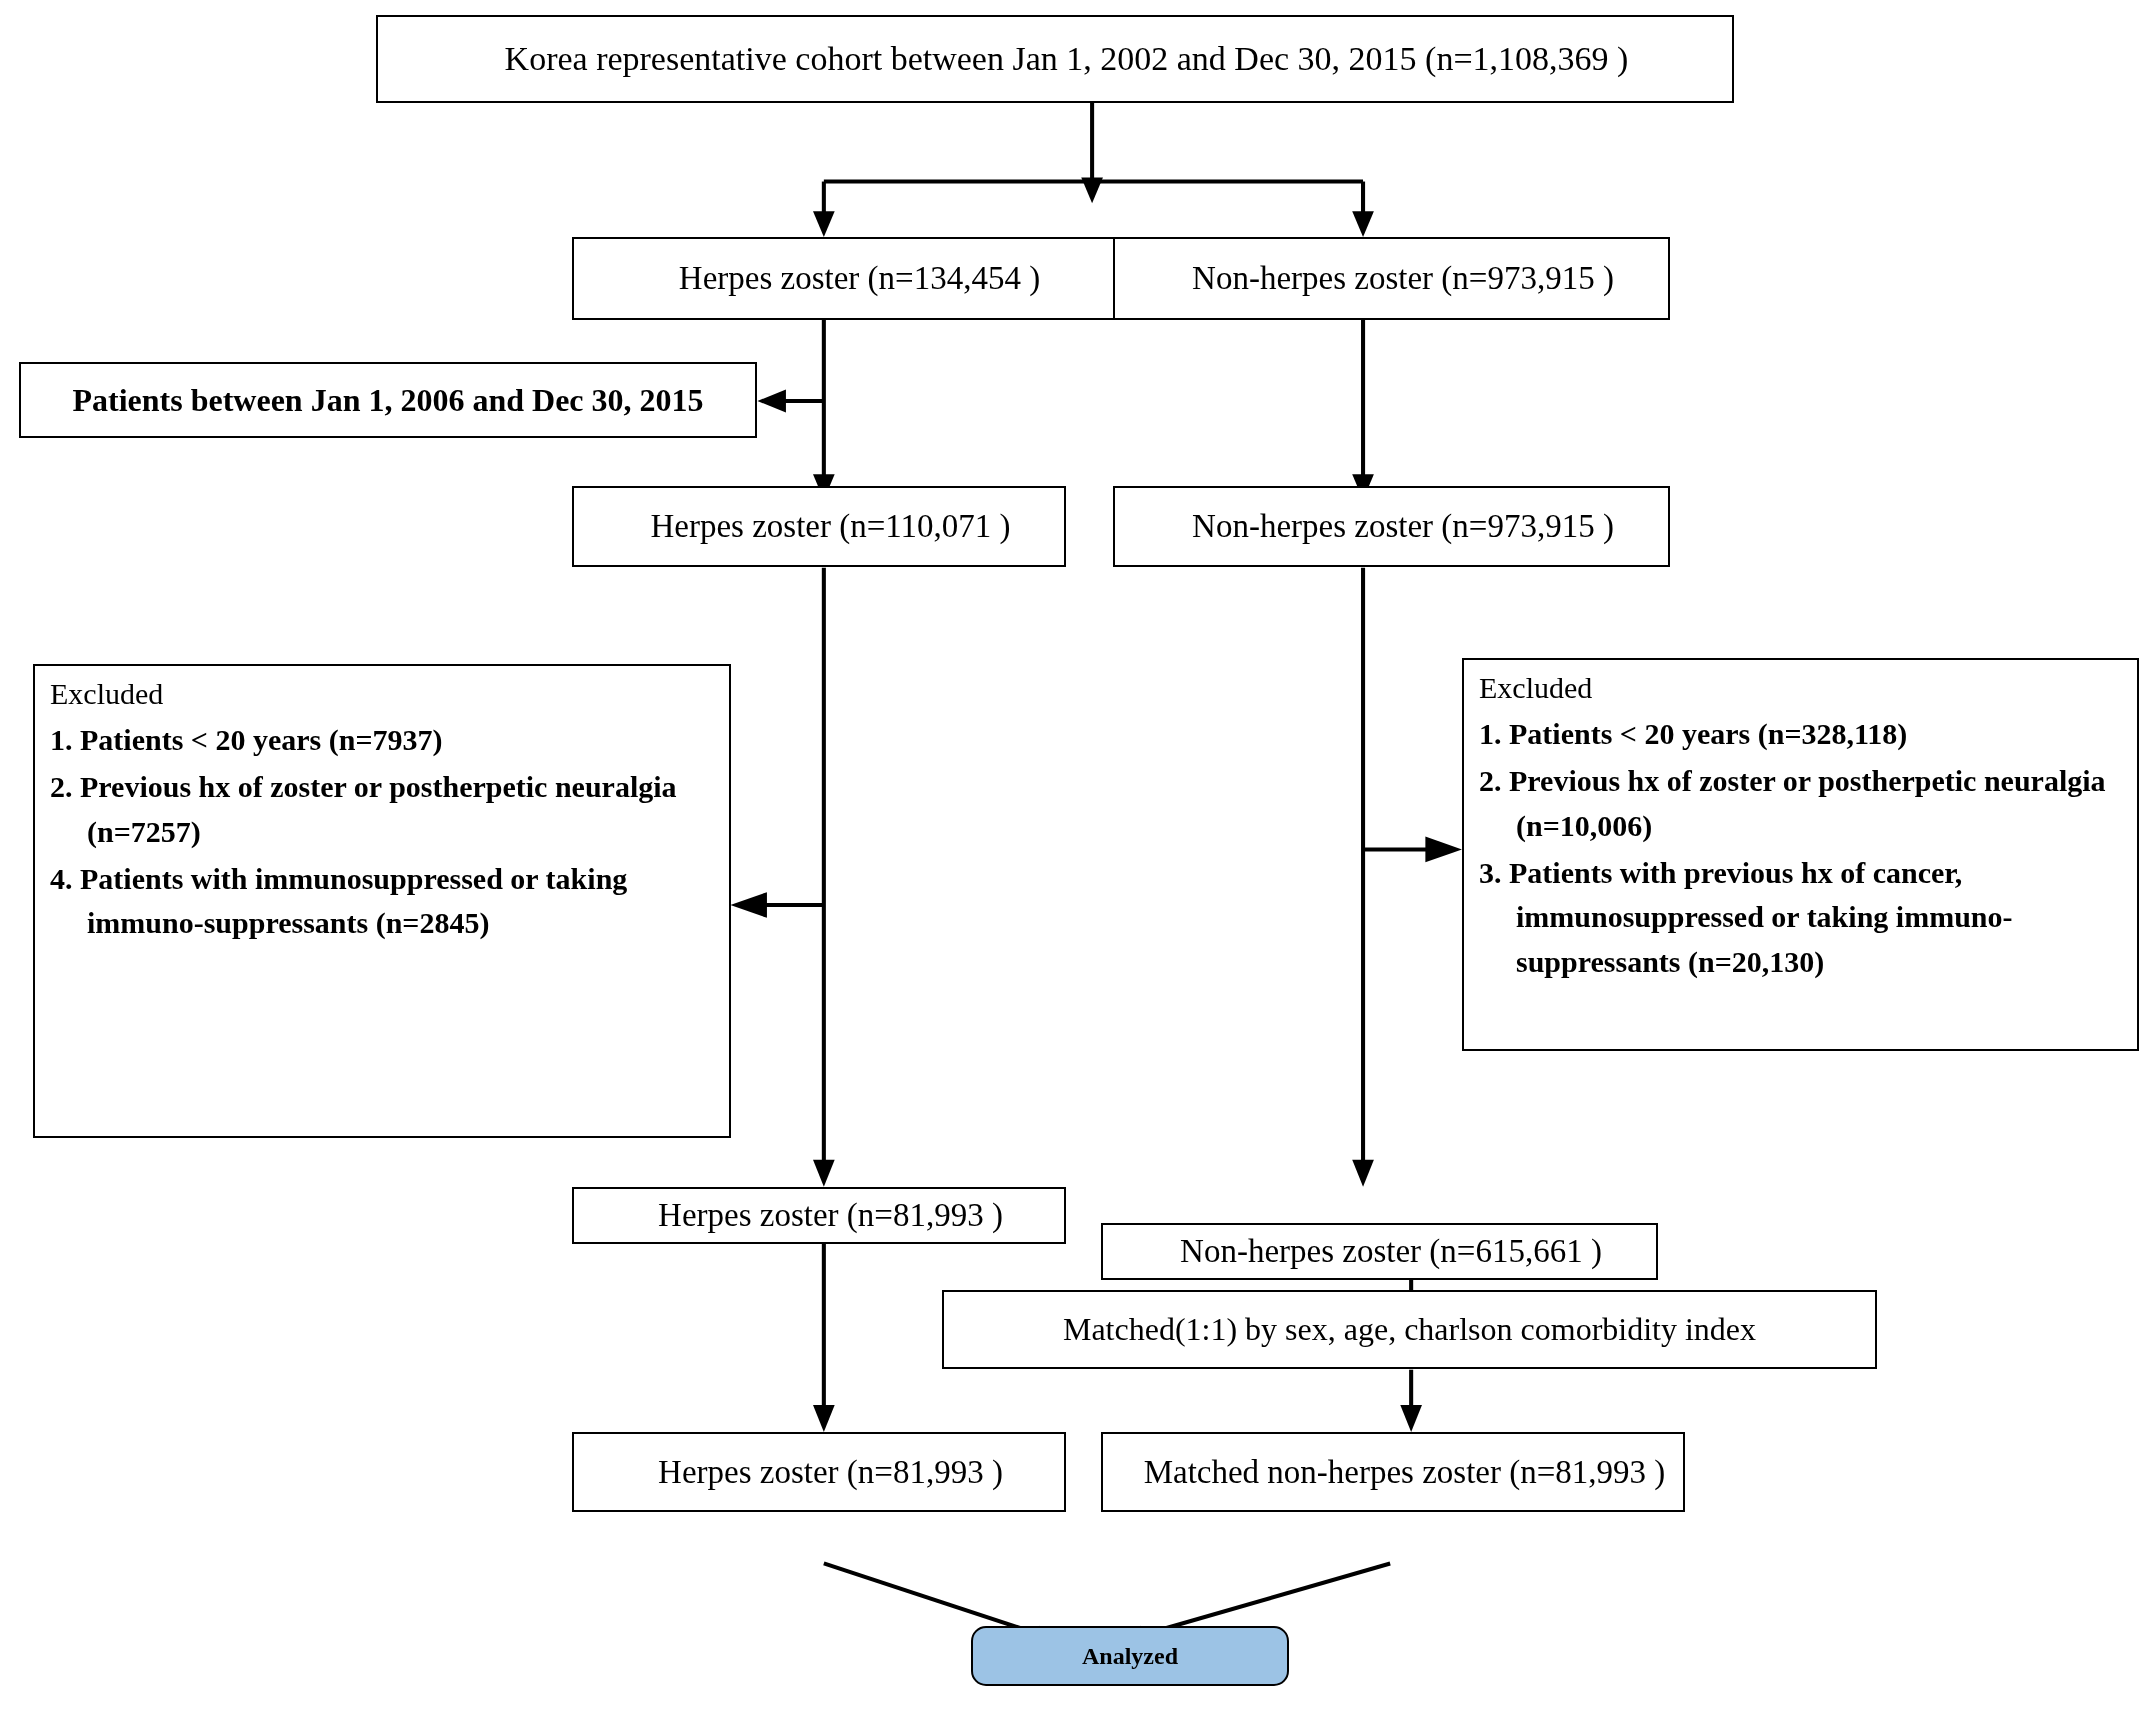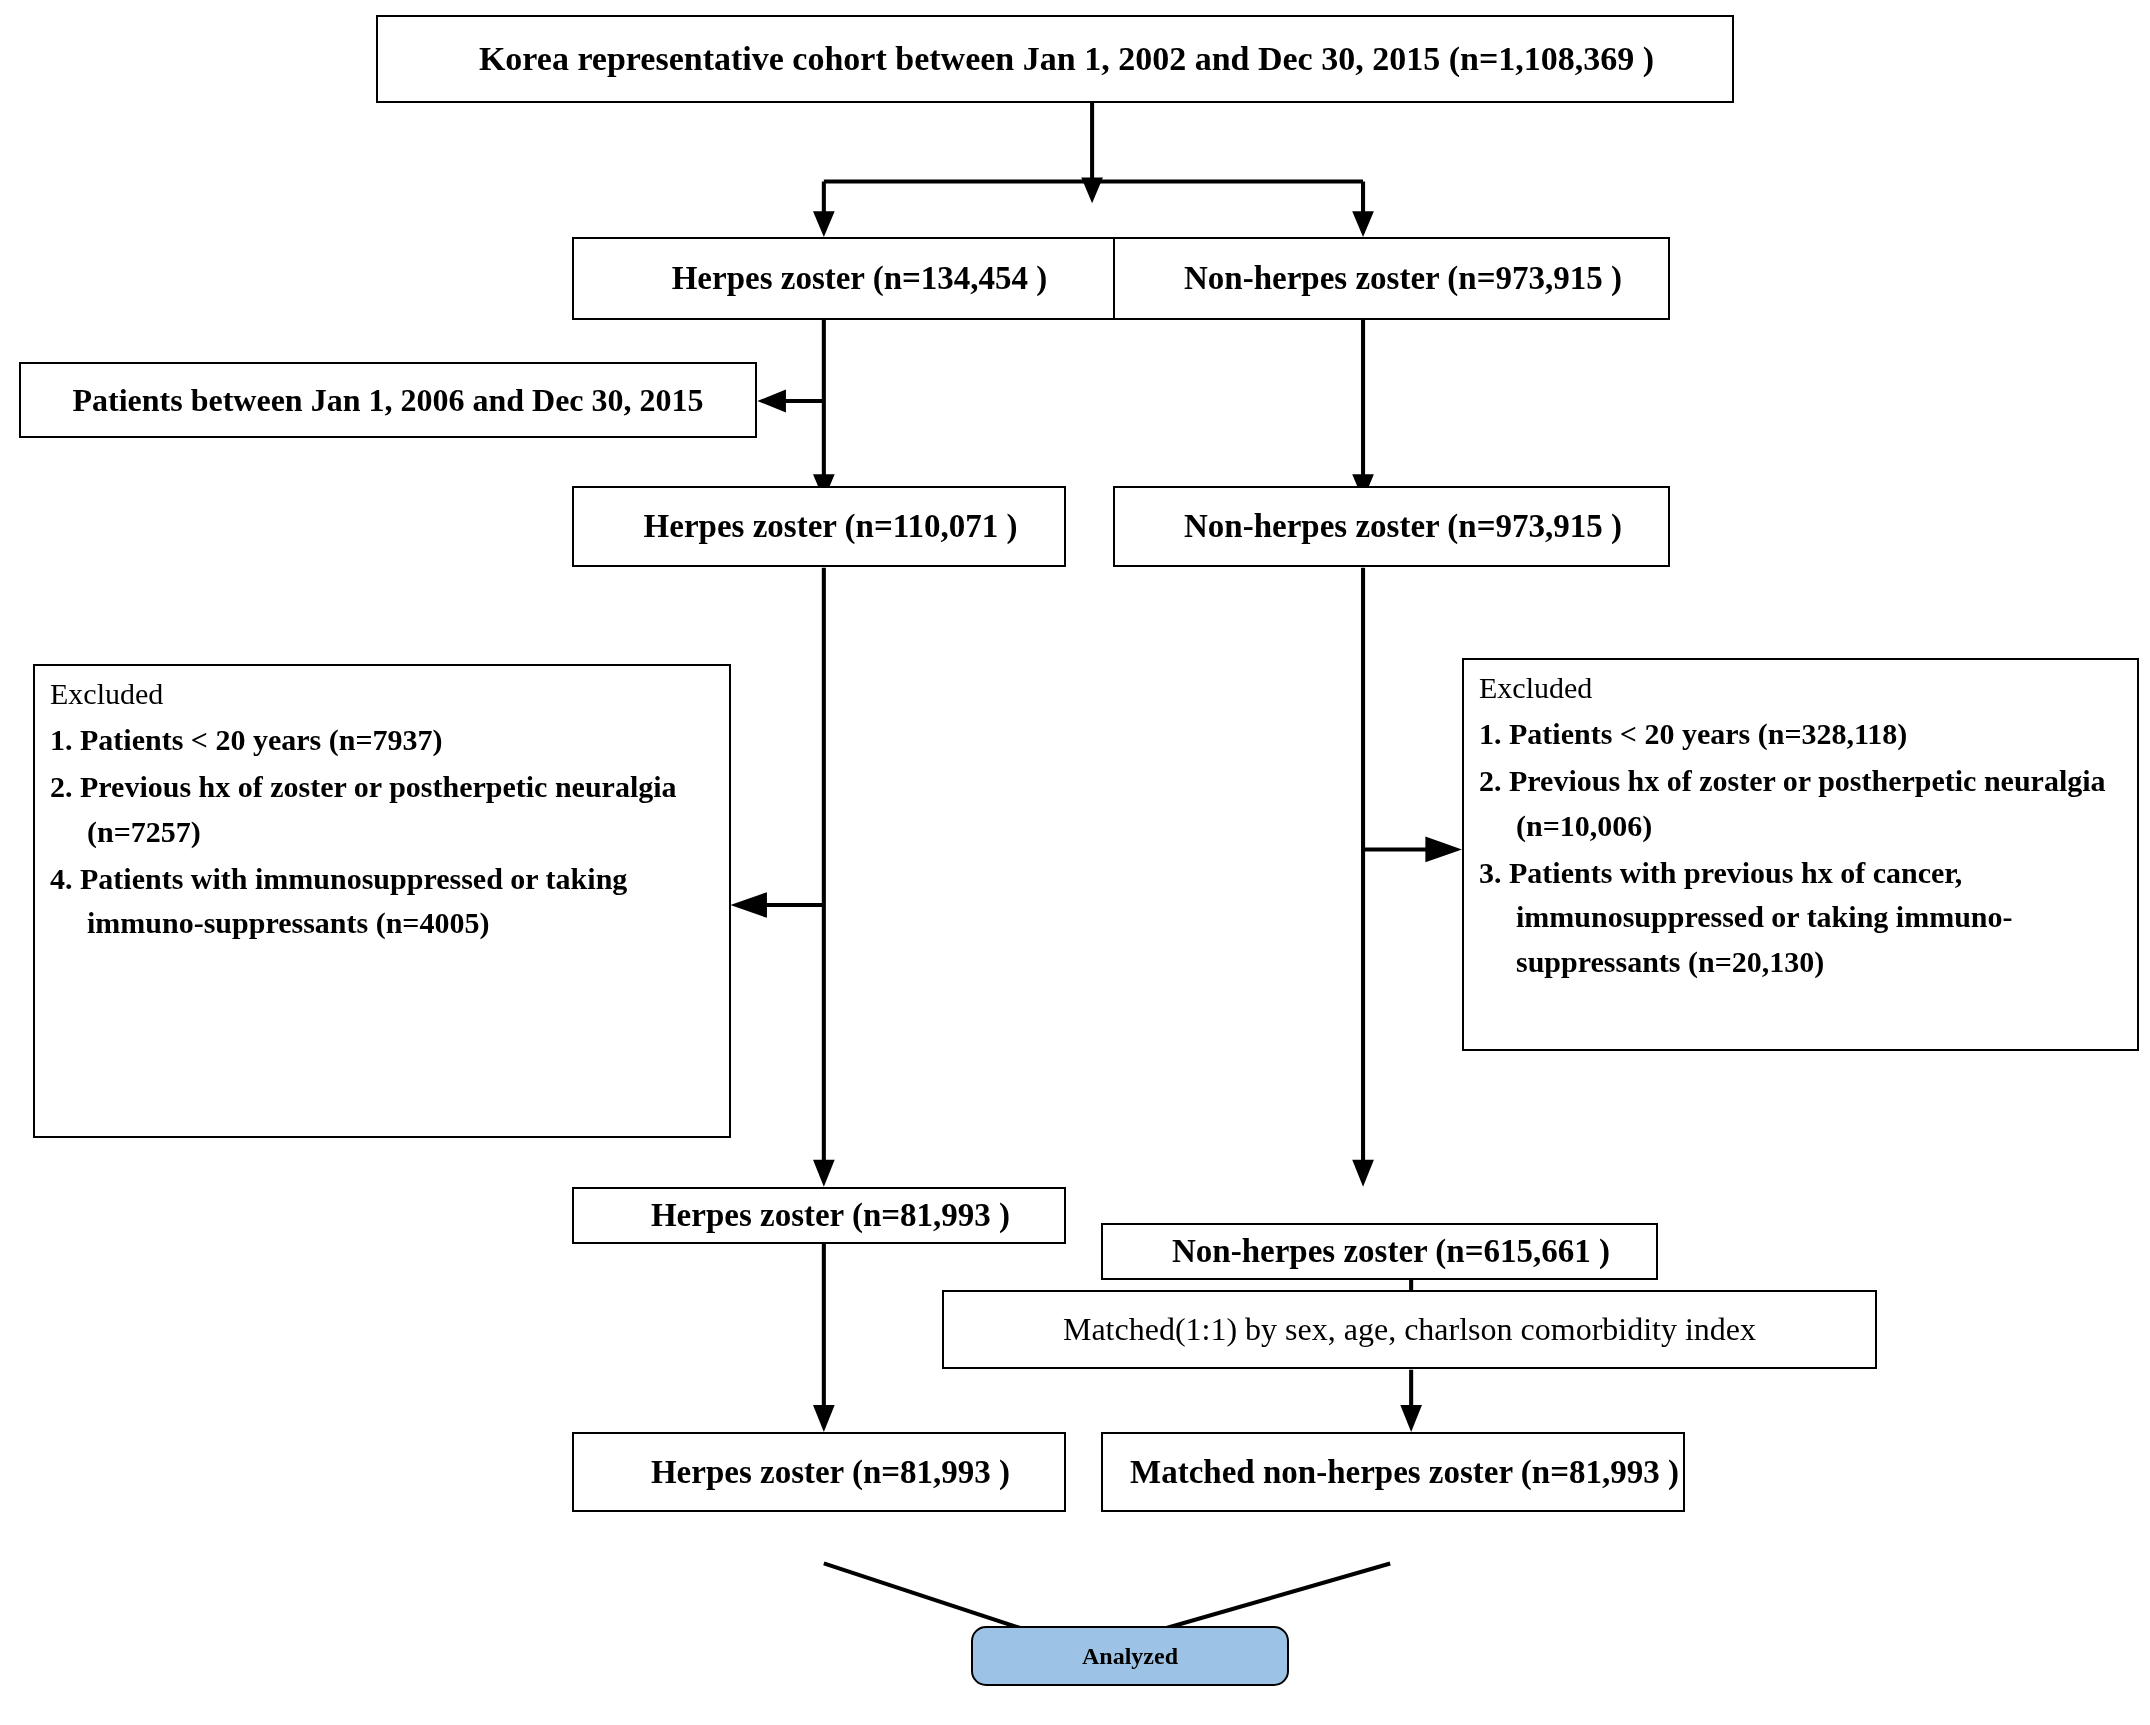--- a/index.html
+++ b/index.html
@@ -12,21 +12,21 @@
     border:2.7px solid #000000;
     background:#ffffff;
     display:flex;
     align-items:center;
     justify-content:center;
     text-align:center;
     color:#000000;
     line-height:1.28;
     z-index:3;
   }
-  .box.bold{font-weight:bold;padding-left:23px;}
+  .box.bold{font-weight:normal;padding-left:23px;}
   .box.thin{font-weight:normal;}
 
   .excluded-box{
     position:absolute;
     box-sizing:border-box;
     border:2.7px solid #000000;
     background:#ffffff;
     color:#000000;
     z-index:3;
     padding:9.5px 15px 6.8px 15px;
@@ -151,21 +151,21 @@
 
   <div class="box bold" style="left:1113px;top:486px;width:557px;height:81px;font-size:33px;">
     <span>Non-herpes zoster (n=973,915 )</span>
   </div>
 
   <div class="excluded-box" style="left:33px;top:664px;width:698px;height:474px;">
     <div class="excluded-title">Excluded</div>
     <ul class="excluded-list">
       <li>1. Patients &lt; 20 years (n=7937)</li>
       <li>2. Previous hx of zoster or postherpetic neuralgia (n=7257)</li>
-      <li>4. Patients with immunosuppressed or taking immuno-suppressants (n=4005)</li>
+      <li>4. Patients with immunosuppressed or taking immuno-suppressants (n=2845)</li>
     </ul>
   </div>
 
   <div class="excluded-box" style="left:1462px;top:658px;width:677px;height:393px;">
     <div class="excluded-title">Excluded</div>
     <ul class="excluded-list">
       <li>1. Patients &lt; 20 years (n=328,118)</li>
       <li>2. Previous hx of zoster or postherpetic neuralgia (n=10,006)</li>
       <li>3. Patients with previous hx of cancer, immunosuppressed or taking immuno- suppressants (n=20,130)</li>
     </ul>

